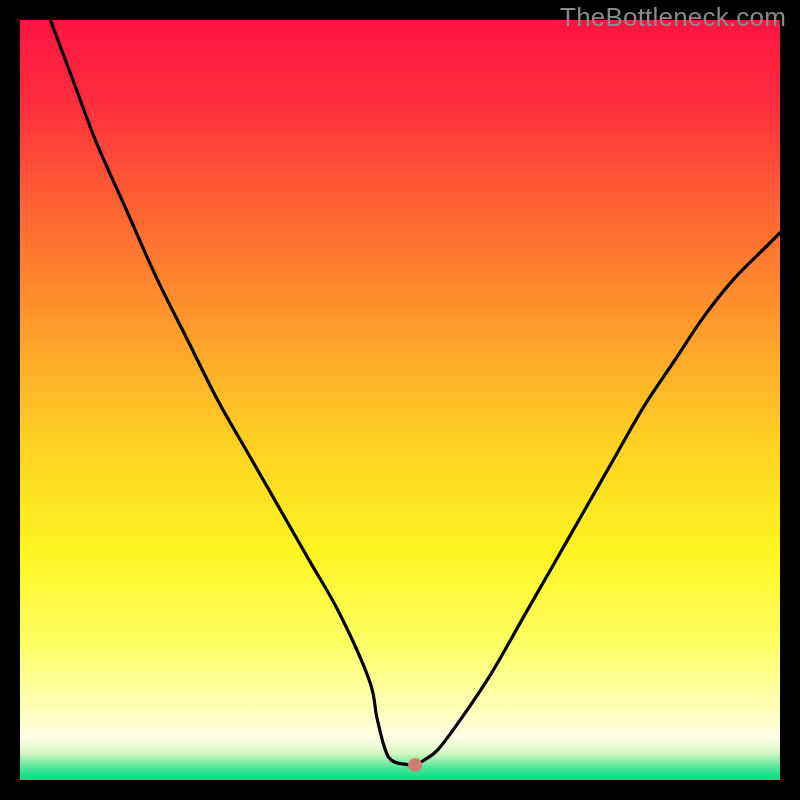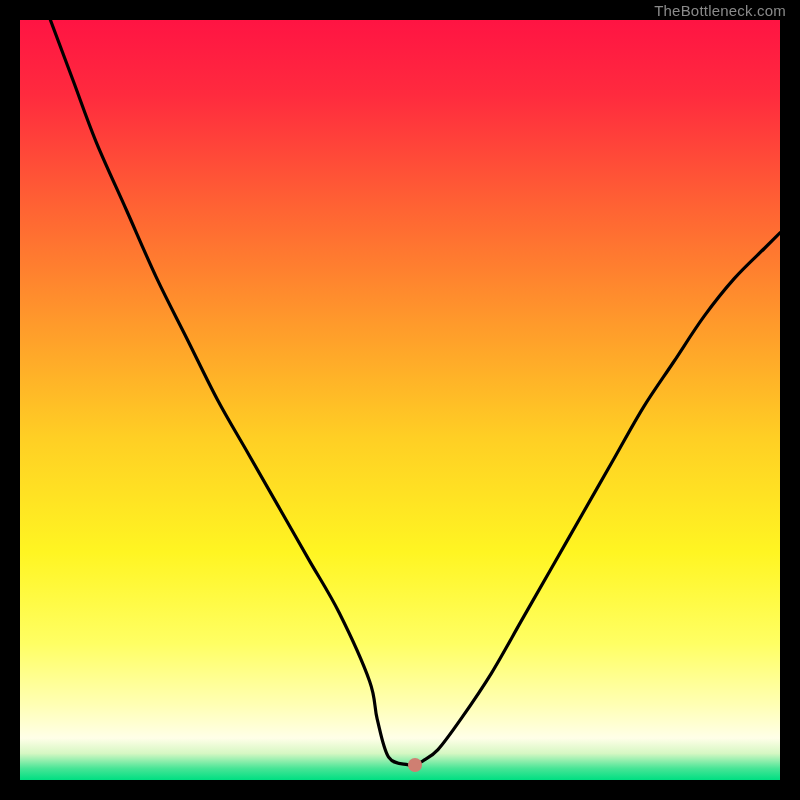--- a/index.html
+++ b/index.html
@@ -15,21 +15,21 @@
     position: relative;
     width: 800px;
     height: 800px;
     background: #000;
   }
   .watermark {
     position: absolute;
     top: 2px;
     right: 14px;
     color: #8a8a8a;
-    font-size: 15px;
+    font-size: 26px;
     font-weight: 400;
     letter-spacing: 0.2px;
     z-index: 20;
     user-select: none;
     margin-left: 30px;
   }
   .plot-area {
     position: absolute;
     left: 20px;
     top: 20px;

